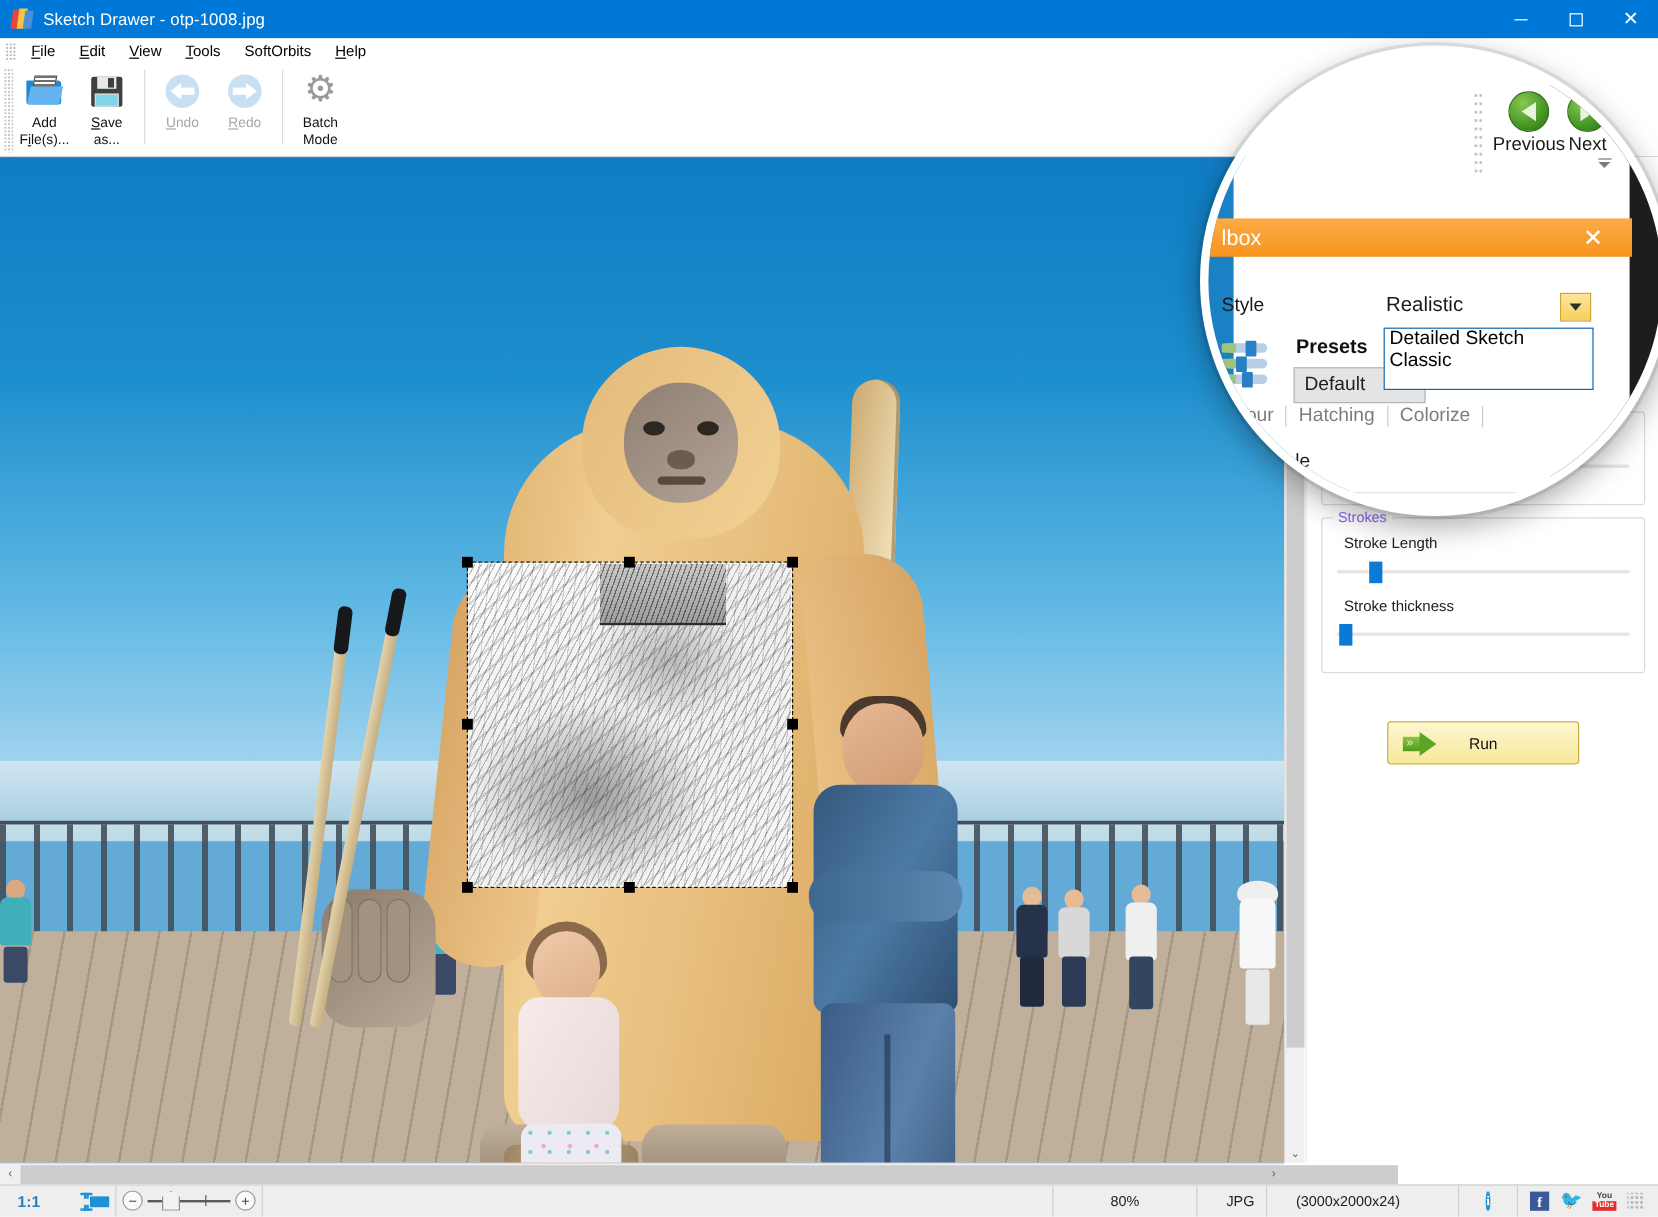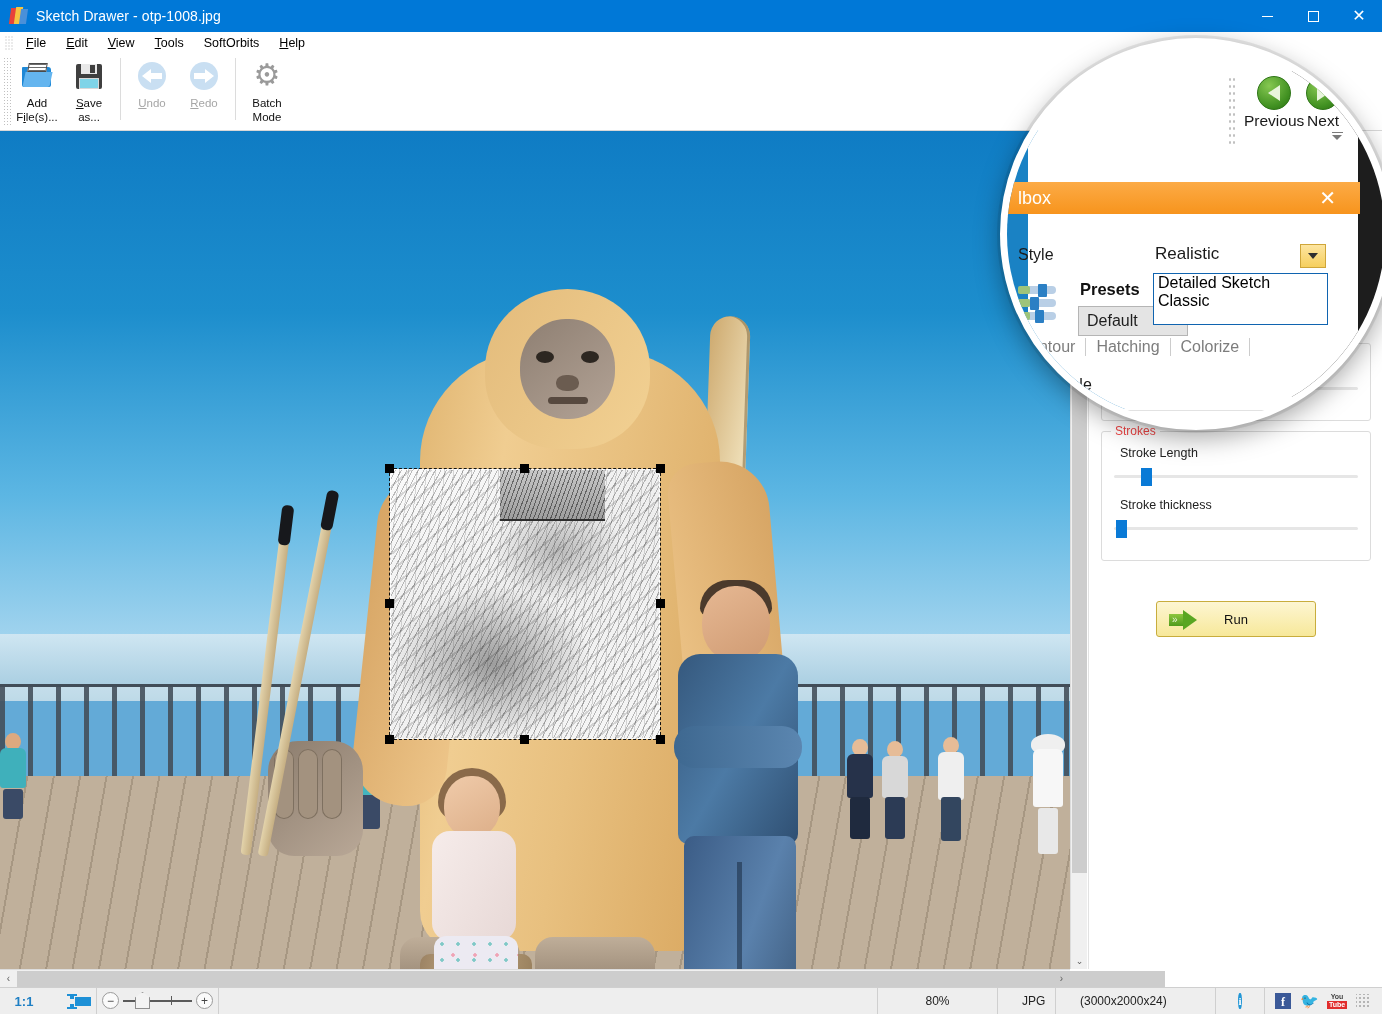--- a/index.html
+++ b/index.html
@@ -305,21 +305,21 @@
 
   .tabs { display:flex; border-bottom:1px solid #dedede; margin-bottom:6px; }
   .tab { padding:4px 9px; font-size:12.5px; color:#7d7d7d; border-right:1px solid #e0e0e0; }
   .tab.active { color:#111; }
   .chk-row { display:flex; align-items:center; gap:6px; margin:6px 0 8px 2px; font-size:12.5px; }
   .chk { width:13px; height:13px; border:1px solid #888; background:#fff; }
 
   .group { border:1px solid #dcdcdc; border-radius:3px; padding:12px 10px 10px 10px;
     margin-bottom:10px; position:relative; }
   .group > .gtitle { position:absolute; top:-8px; left:9px; background:#fff; padding:0 4px;
-    font-size:12px; color:#ef4444; }
+    font-size:12px; color:#8b5cf6; }
   .slabel { font-size:12.5px; margin:2px 0 6px 8px; color:#222; }
   .slider { position:relative; height:20px; margin:0 2px 12px 2px; }
   .slider .track { position:absolute; left:0; right:0; top:9px; height:3px; background:#e6e6e6; border-radius:2px; }
   .slider .thumb { position:absolute; top:2px; width:11px; height:18px; background:#0a7ad6; }
 
   .run-wrap { display:flex; justify-content:center; margin-top:40px; }
   .run-btn { width:160px; height:36px; border:1px solid #c8ad3d; border-radius:3px;
     background: linear-gradient(180deg,#fdf6d2,#f7e89a);
     display:flex; align-items:center; justify-content:center; position:relative;
     font-size:13px; color:#111; }
@@ -378,21 +378,21 @@
   .m-preico u { position:absolute; left:0; width:12px; height:8px; background:#9dc47a; display:block; border-radius:2px; }
   .m-preico u.a { top:0px; } .m-preico u.b { top:13px; } .m-preico u.c { top:26px; }
   .m-presets { position:absolute; left:80px; top:242px; font-size:16.5px; font-weight:bold; color:#111; }
   .m-default { position:absolute; left:78px; top:268px; width:110px; height:30px;
     background:#e4e4e4; border:1px solid #b5b5b5; display:flex; align-items:center; padding-left:8px; font-size:16px; color:#1e1e1e; }
 
   .m-dropdown { position:absolute; left:153px; top:235px; width:175px; height:52px;
     border:1px solid #1064b0; background:#fff; font-size:16px; line-height:17.5px; }
   .m-dropdown .opt { padding-left:4px; height:17.5px; }
 
-  .m-tabs { position:absolute; left:20px; top:300px; display:flex; font-size:16px; color:#7d7d7d; }
+  .m-tabs { position:absolute; left:6px; top:300px; display:flex; font-size:16px; color:#7d7d7d; }
   .m-tabs .t { padding:0 10px; border-right:1px solid #ccc; }
   .m-enable { position:absolute; left:42px; top:338px; font-size:16px; color:#1a1a1a; }
   .m-botline { position:absolute; left:80px; top:372px; width:260px; height:1px; background:#e2e2e2; }
 
   
   .statusbar {
     position:absolute; left:0; top:987px; width:1382px; height:27px;
     background:#eeeeee; border-top:1px solid #cfcfcf;
     display:flex; align-items:center; font-size:12px; color:#222;
   }

